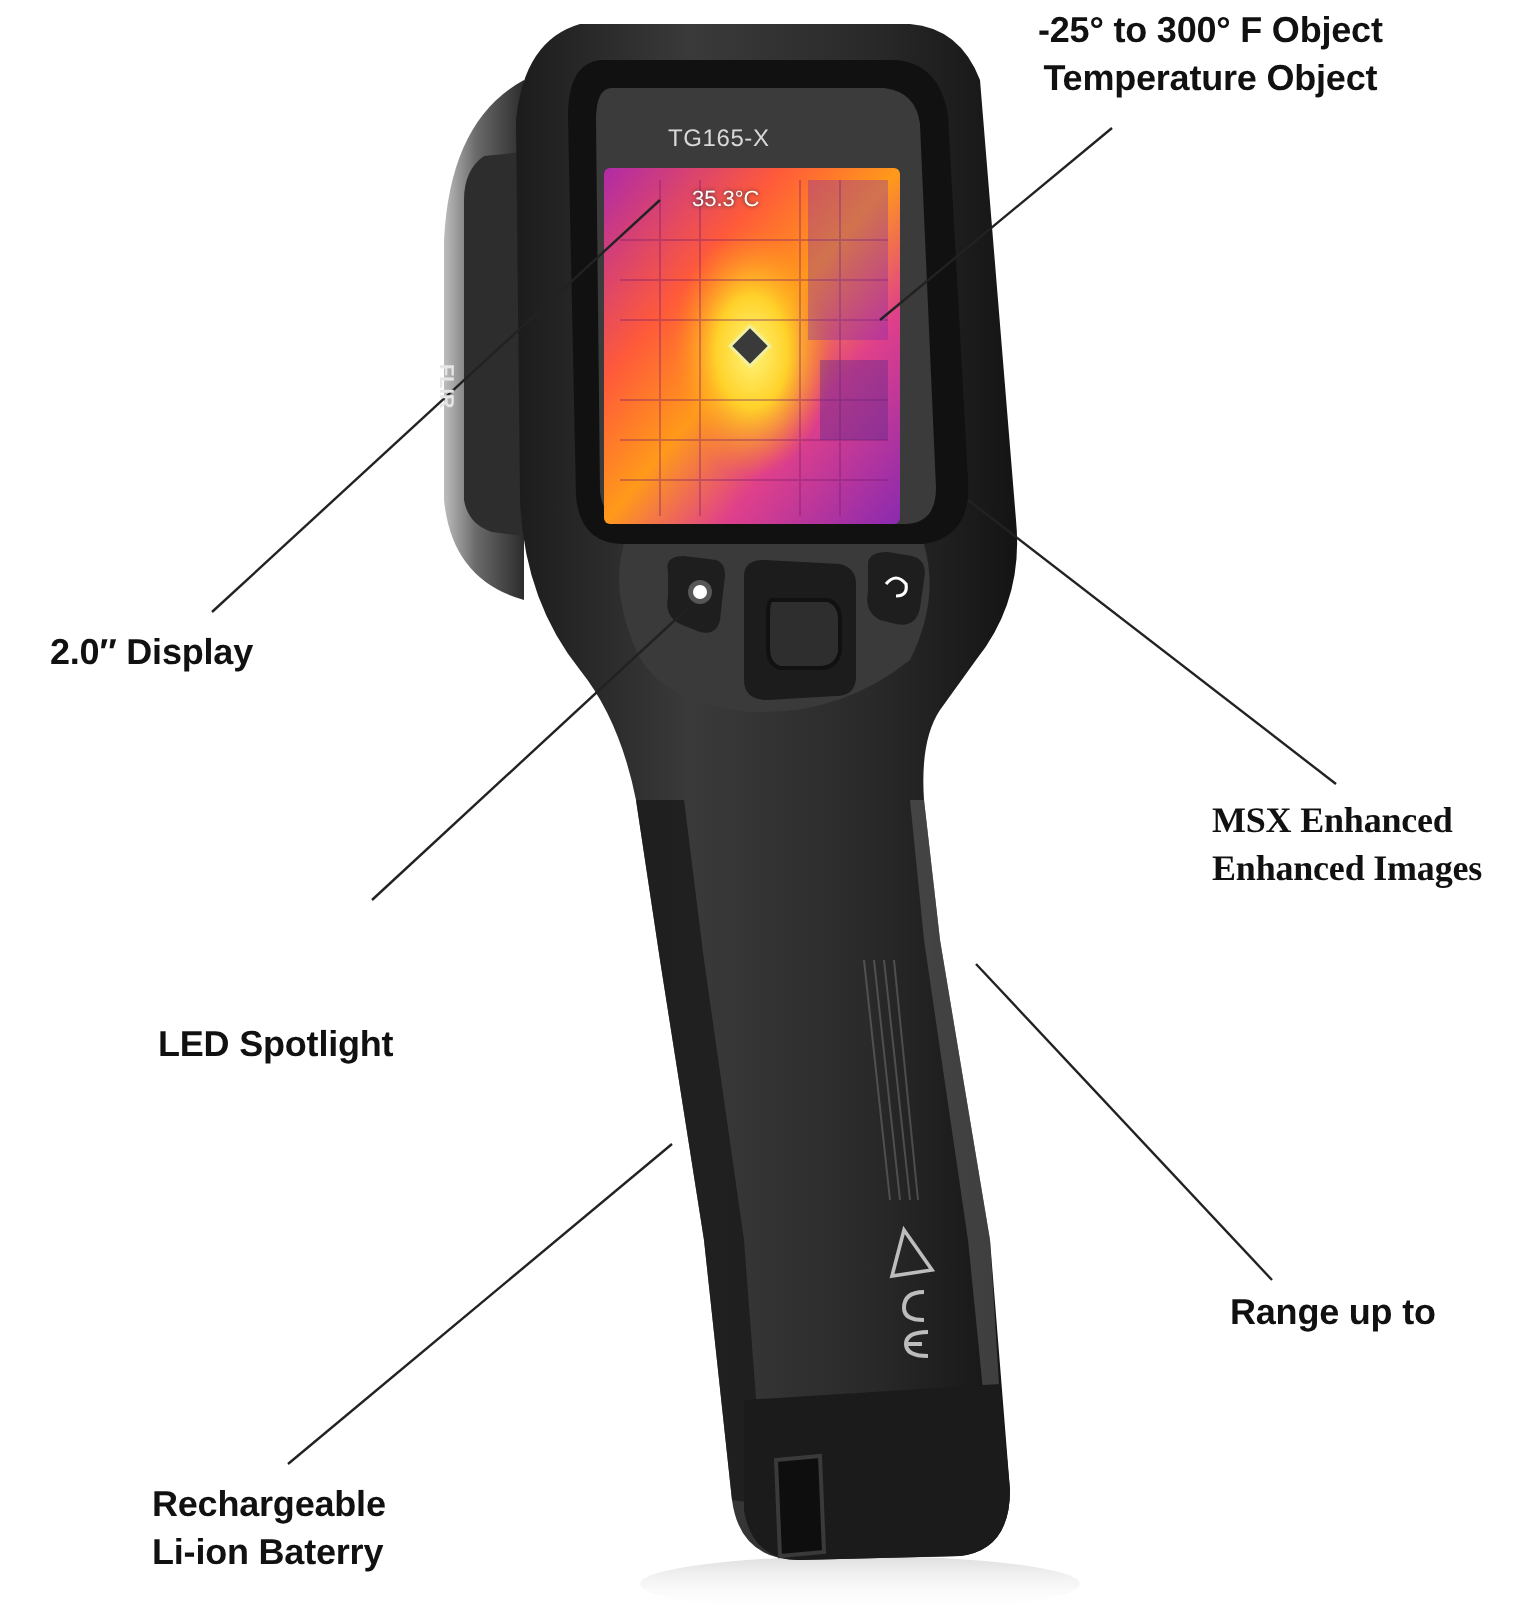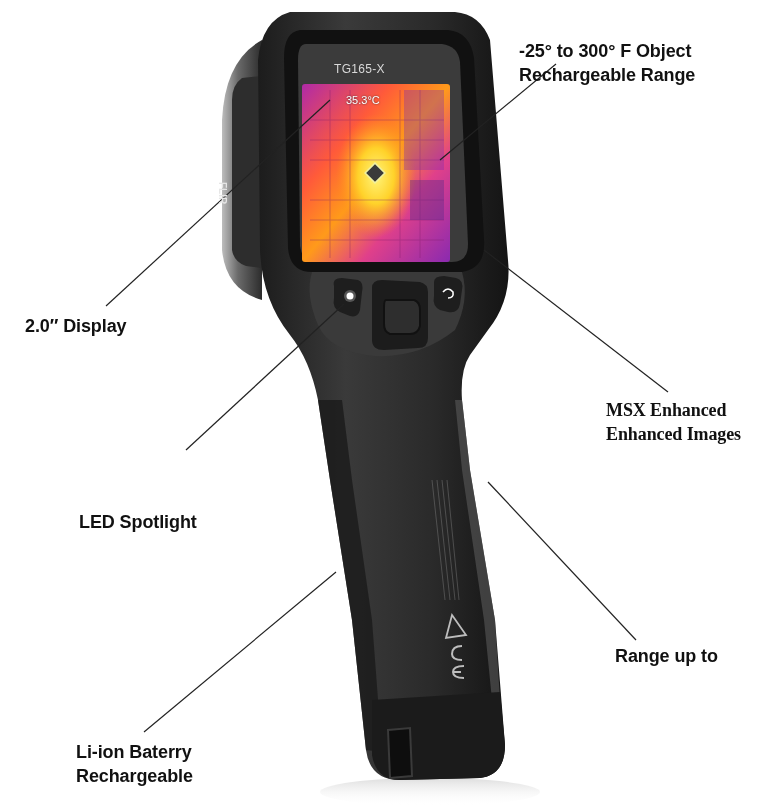--- a/index.html
+++ b/index.html
@@ -131,39 +131,39 @@
       <line x1="186" y1="450" x2="344" y2="304"></line>
       <line x1="636" y1="640" x2="488" y2="482"></line>
       <line x1="144" y1="732" x2="336" y2="572"></line>
     </g>
   </svg>
 
   <div class="model">TG165-X</div>
   <div class="temp">35.3°C</div>
   <div class="brand">FLIR</div>
 
-  <div class="label" style="left:519px; top:3px; margin-top:36px;">
+  <div class="label" style="left:519px; top:3px; text-align:center;">
     <span>-25° to 300° F Object</span>
-    <span>Rechargeable Range</span>
+    <span>Temperature Object</span>
   </div>
 
   <div class="label" style="left:25px; top:314px;">
     <span>2.0″ Display</span>
   </div>
 
   <div class="label" style="left:606px; top:398px;font-family:Liberation Serif, serif;">
     <span>MSX Enhanced</span>
     <span>Enhanced Images</span>
   </div>
 
   <div class="label" style="left:79px; top:464px;margin-top:46px;">
     <span>LED Spotlight</span>
   </div>
 
   <div class="label" style="left:615px; top:644px;">
     <span>Range up to</span>
   </div>
 
   <div class="label" style="left:76px; top:740px;">
+    <span>Rechargeable</span>
     <span>Li-ion Baterry</span>
-    <span>Rechargeable</span>
   </div>
 </div>
 
 </body></html>

